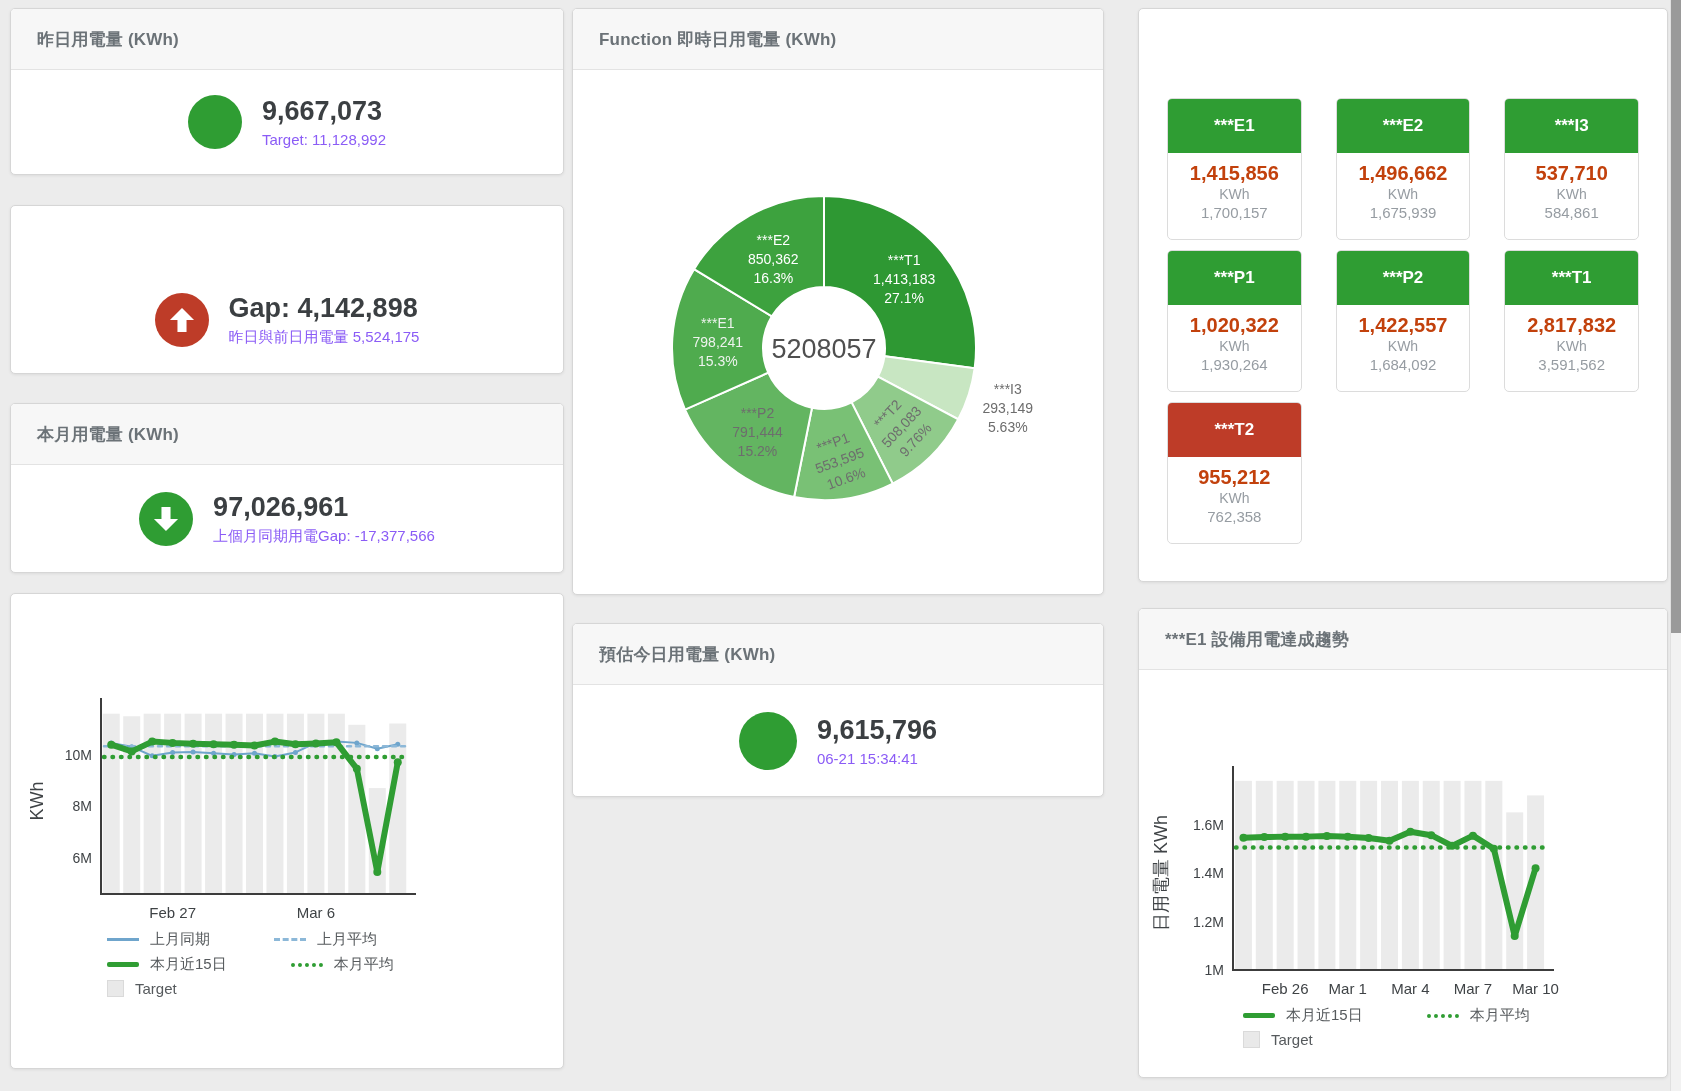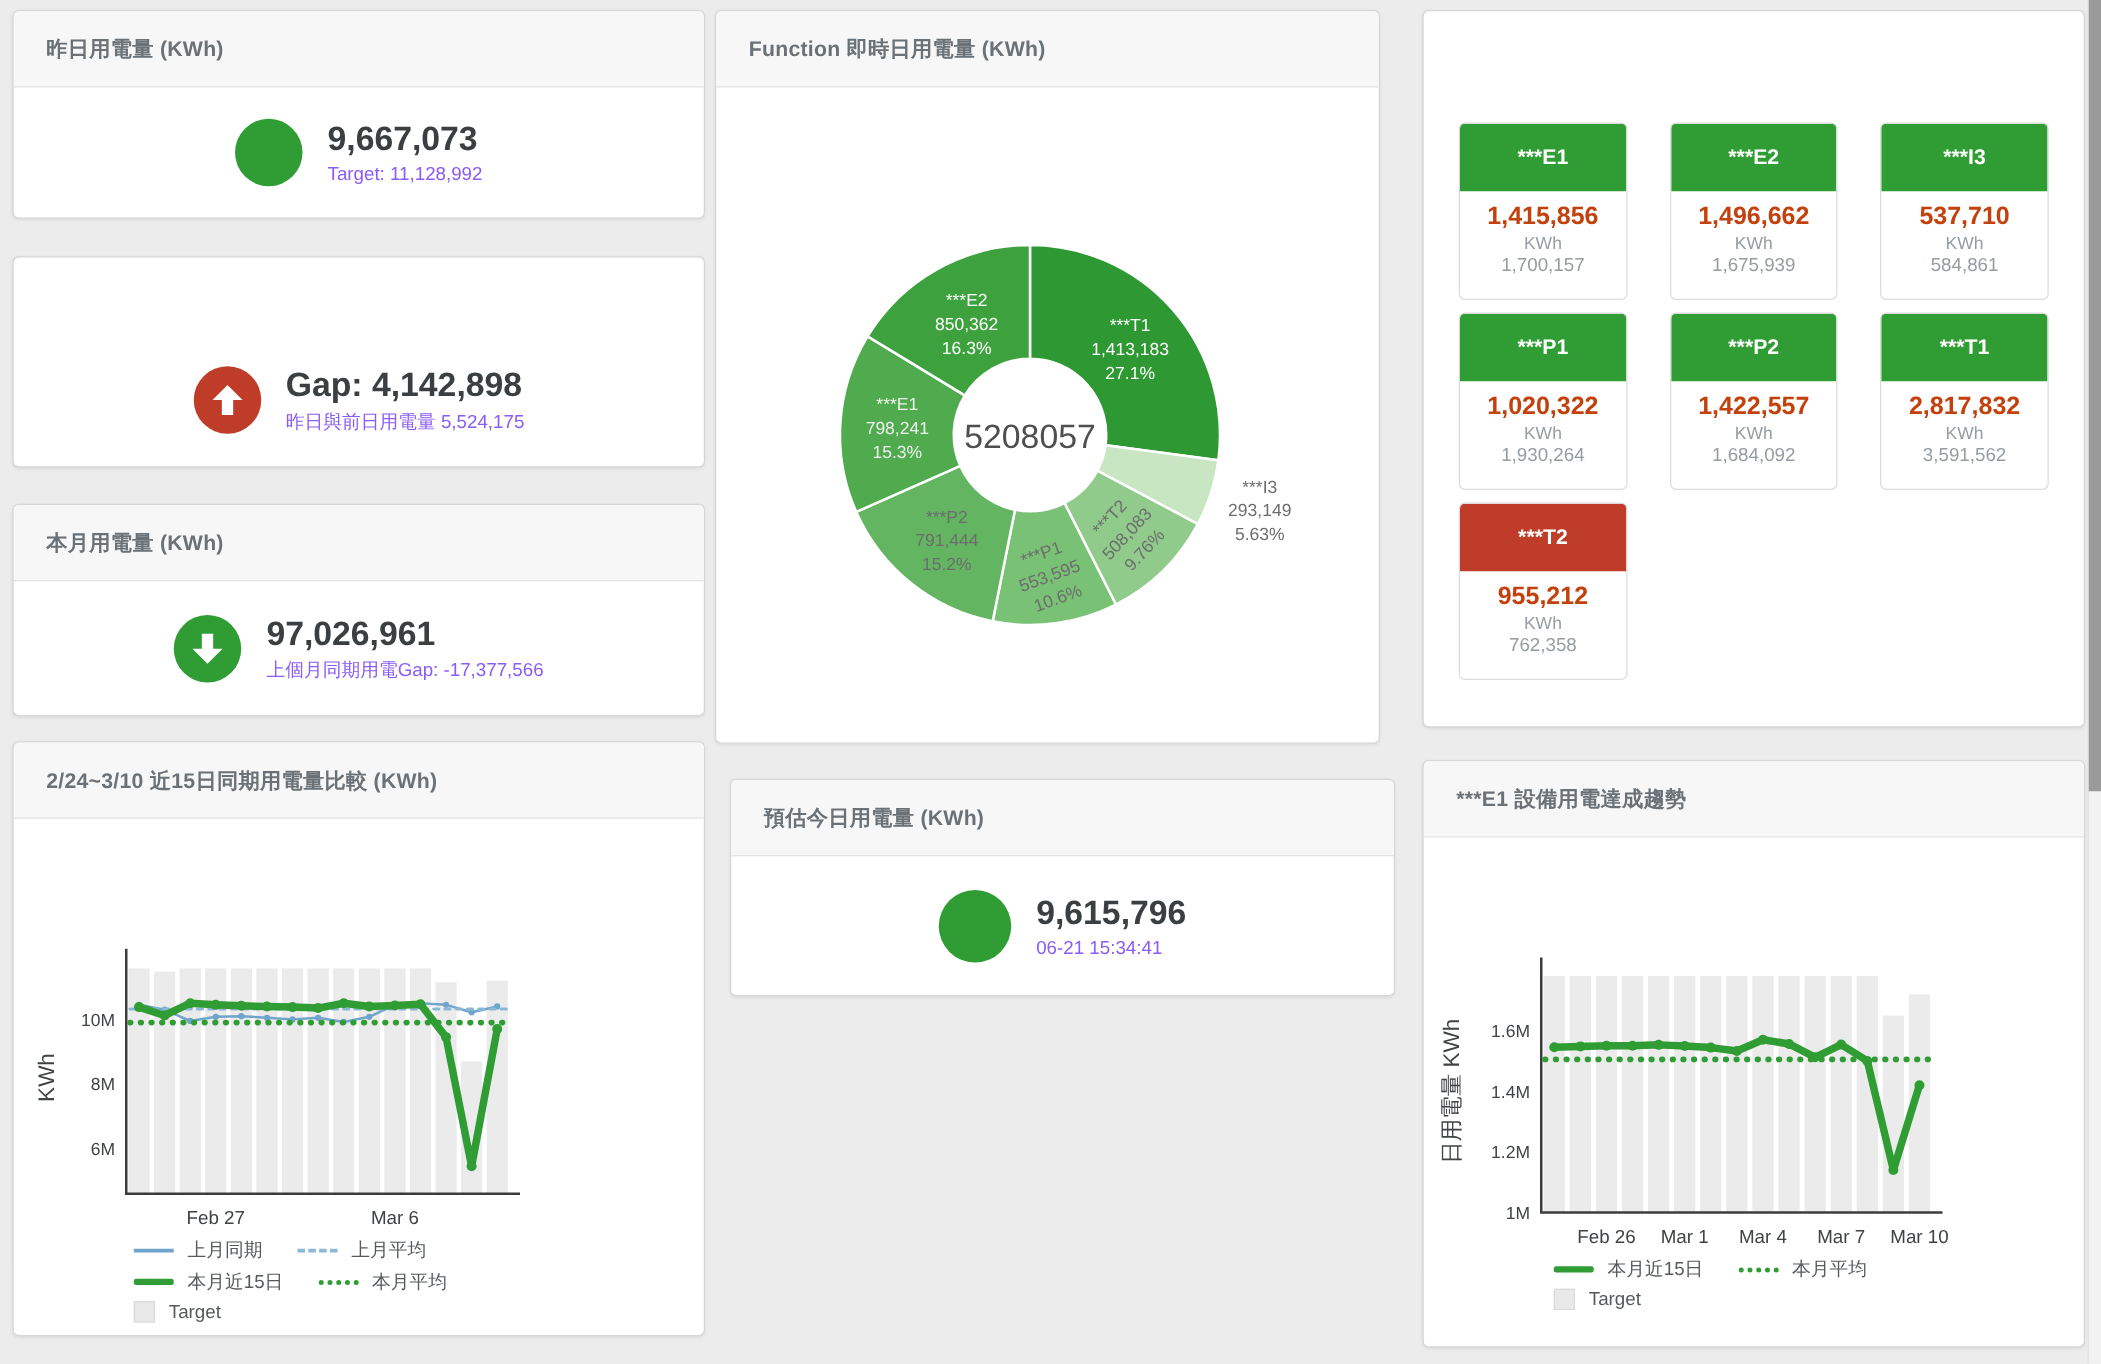--- a/index.html
+++ b/index.html
@@ -34,21 +34,21 @@
   .tile-u{font-size:14px;color:#969ca2;text-align:center;margin-top:1px;}
   .tile-t{font-size:15px;color:#969ca2;text-align:center;margin-top:2px;}
   svg.xy{display:block;}
   .tick{font-size:14px;fill:#3f4346;}
   .xtick{font-size:15px;fill:#3f4346;}
   .ylabel{font-size:18px;fill:#3f4346;}
   .donut-label{font-size:14px;}
   .donut-center{font-size:27px;fill:#4f4f4f;}
   .legend{padding-left:96px;}
   .legend.trend{padding-left:104px;}
-  .lg-row{display:flex;align-items:center;gap:28px;margin-bottom:6px;}
+  .lg-row{display:flex;align-items:center;gap:64px;margin-bottom:6px;}
   .lg-item{display:flex;align-items:center;gap:11px;font-size:15px;color:#565a5d;}
   .sw{width:32px;flex:none;}
   .sw-square{width:15px;height:15px;border:1px solid #dadada;}
   .scrollbar{position:absolute;right:0;top:0;bottom:0;width:10px;background:#f2f2f2;border-left:1px solid #e0e0e0;}
   .scrollbar-thumb{position:absolute;top:0;left:0;right:0;height:58%;background:#9a9a9a;}
 </style>
 </head>
 <body>
 
 <section class="card" style="left:10px;top:8px;width:552px;height:165px">
@@ -89,23 +89,20 @@
         </svg>
     </span>
     <div>
       <div class="stat-val">97,026,961</div>
       <div class="stat-sub">上個月同期用電Gap: -17,377,566</div>
     </div>
   </div>
 </section>
 
 <section class="card" style="left:10px;top:593px;width:552px;height:474px">
-  <header class="card-h">
-    <span>2/24~3/10 近15日同期用電量比較 (KWh)</span>
-  </header>
   <svg class="xy" viewBox="0 0 550 336" width="550" height="336">
       <rect x="91.73333333333333" y="119.68333333333337" width="17" height="180.31666666666663" fill="#EBEBEB"></rect>
       <rect x="112.2" y="122.26666666666668" width="17" height="177.73333333333332" fill="#EBEBEB"></rect>
       <rect x="132.66666666666666" y="119.68333333333337" width="17" height="180.31666666666663" fill="#EBEBEB"></rect>
       <rect x="153.1333333333333" y="119.68333333333337" width="17" height="180.31666666666663" fill="#EBEBEB"></rect>
       <rect x="173.6" y="119.68333333333337" width="17" height="180.31666666666663" fill="#EBEBEB"></rect>
       <rect x="194.06666666666663" y="119.68333333333337" width="17" height="180.31666666666663" fill="#EBEBEB"></rect>
       <rect x="214.5333333333333" y="119.68333333333337" width="17" height="180.31666666666663" fill="#EBEBEB"></rect>
       <rect x="234.99999999999997" y="119.68333333333337" width="17" height="180.31666666666663" fill="#EBEBEB"></rect>
       <rect x="255.46666666666664" y="119.68333333333337" width="17" height="180.31666666666663" fill="#EBEBEB"></rect>
@@ -204,21 +201,21 @@
       <text transform="translate(434.7860825764252,337.0518200499478) rotate(0)" text-anchor="middle" class="donut-label" fill="#6d6d6d"><tspan x="0" dy="-13">***I3</tspan><tspan x="0" dy="19">293,149</tspan><tspan x="0" dy="19">5.63%</tspan></text>
       <text transform="translate(327.64604371143986,356.11848426194695) rotate(-47)" text-anchor="middle" class="donut-label" fill="#6d6d6d"><tspan x="0" dy="-13">***T2</tspan><tspan x="0" dy="19">508,083</tspan><tspan x="0" dy="19">9.76%</tspan></text>
       <text transform="translate(266.20021207651496,389.4482119768145) rotate(-20)" text-anchor="middle" class="donut-label" fill="#6d6d6d"><tspan x="0" dy="-13">***P1</tspan><tspan x="0" dy="19">553,595</tspan><tspan x="0" dy="19">10.6%</tspan></text>
       <text transform="translate(184.4385394027187,361.0092281807063) rotate(0)" text-anchor="middle" class="donut-label" fill="#6d6d6d"><tspan x="0" dy="-13">***P2</tspan><tspan x="0" dy="19">791,444</tspan><tspan x="0" dy="19">15.2%</tspan></text>
       <text transform="translate(144.81999067021056,271.1614607754416) rotate(0)" text-anchor="middle" class="donut-label" fill="#eef3ee"><tspan x="0" dy="-13">***E1</tspan><tspan x="0" dy="19">798,241</tspan><tspan x="0" dy="19">15.3%</tspan></text>
       <text transform="translate(200.3037135389879,187.92682897186864) rotate(0)" text-anchor="middle" class="donut-label" fill="#ffffff"><tspan x="0" dy="-13">***E2</tspan><tspan x="0" dy="19">850,362</tspan><tspan x="0" dy="19">16.3%</tspan></text>
       <text x="251" y="288" text-anchor="middle" class="donut-center">5208057</text>
     </svg>
 </section>
 
-<section class="card" style="left:584px;top:623px;width:530px;height:172px">
+<section class="card" style="left:572px;top:623px;width:530px;height:172px">
   <header class="card-h">
     <span>預估今日用電量 (KWh)</span>
   </header>
   <div class="card-b stat">
     <span class="dot" style="background:#2F9D33;width:58px;height:58px"></span>
     <div>
       <div class="stat-val">9,615,796</div>
       <div class="stat-sub">06-21 15:34:41</div>
     </div>
   </div>

